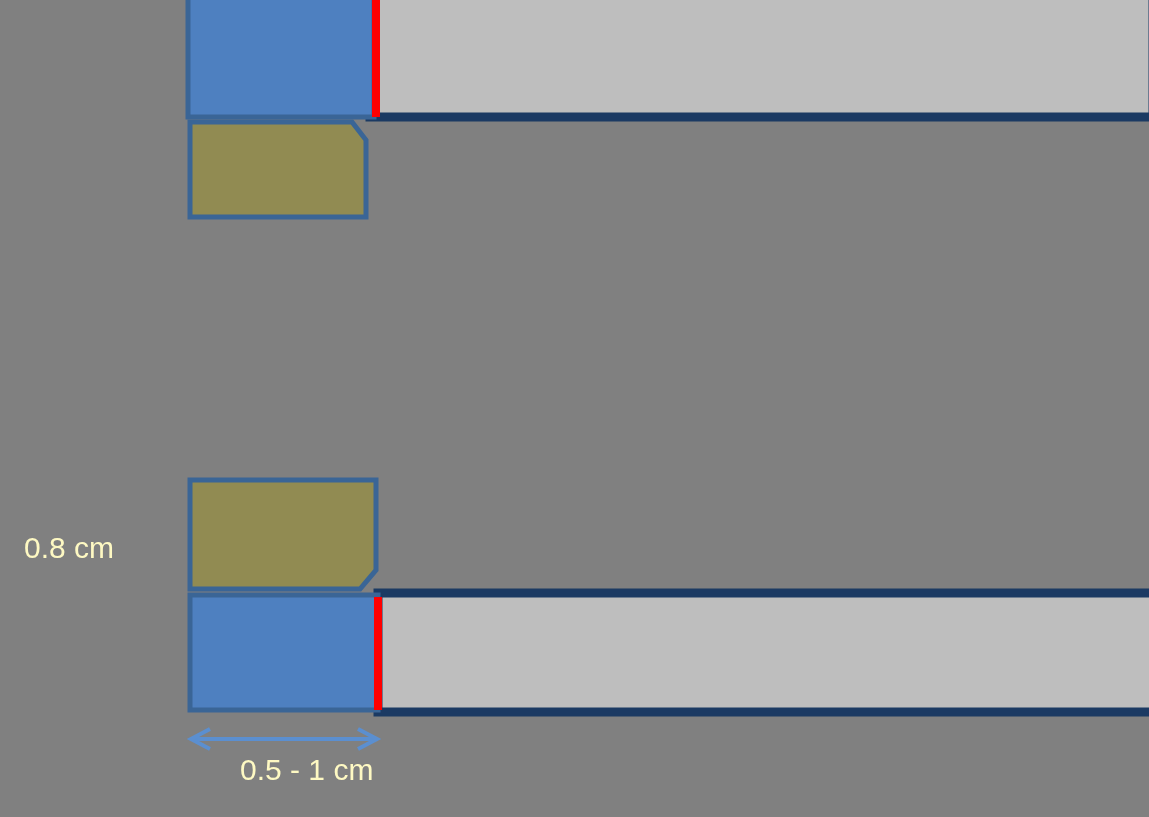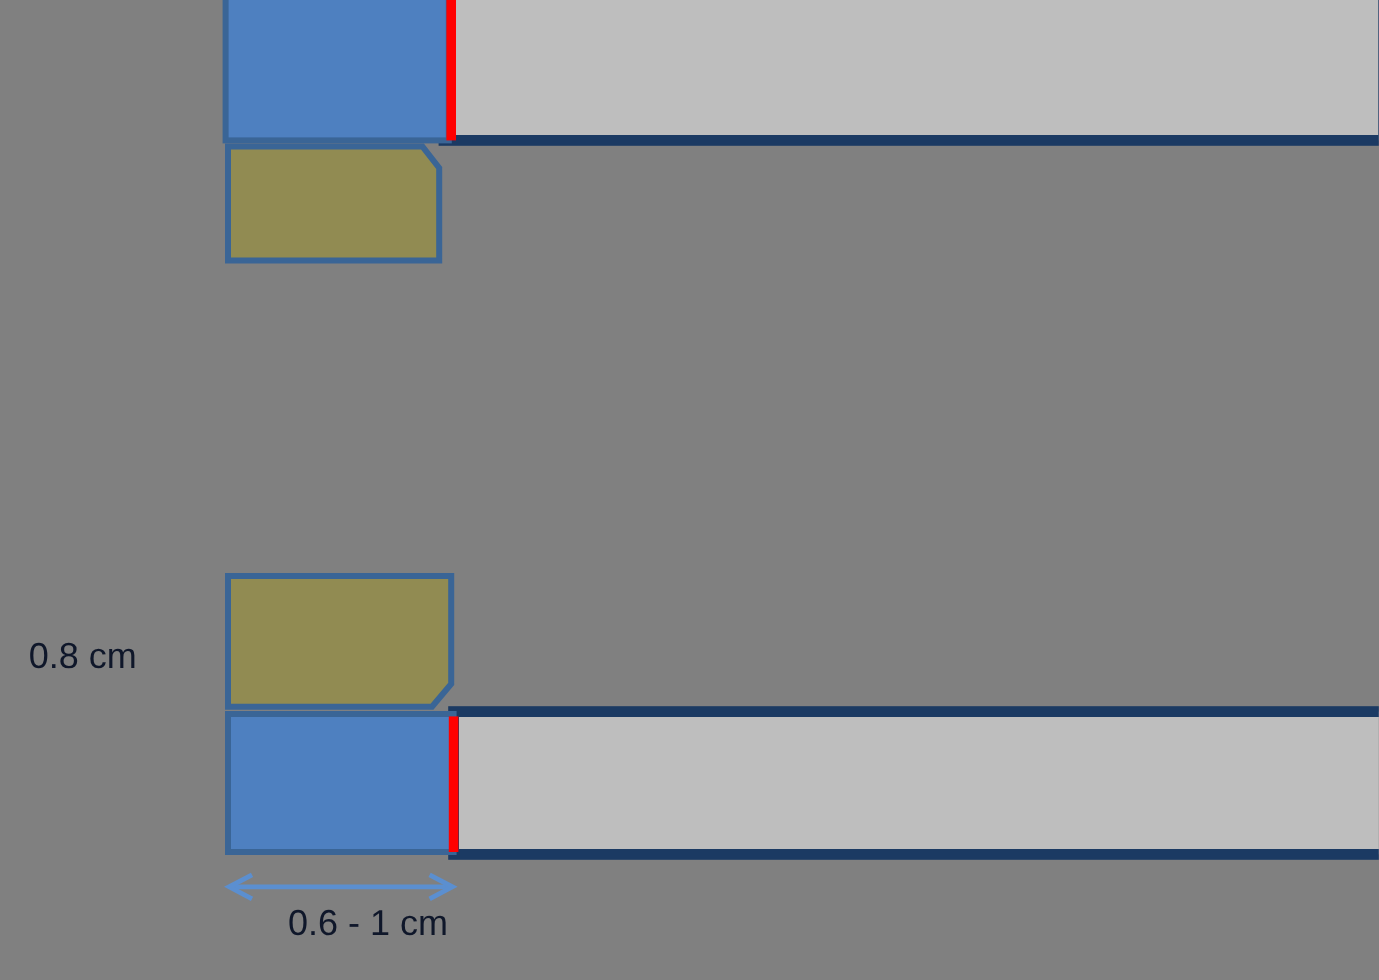--- a/index.html
+++ b/index.html
@@ -22,21 +22,21 @@
   }
   .svg-layer {
     position: absolute;
     left: 0;
     top: 0;
     width: 1149px;
     height: 817px;
   }
   .label {
     position: absolute;
-    color: #0f172a;
+    color: #fef9c3;
     font-size: 30px;
     line-height: 1;
     white-space: nowrap;
     font-family: "Liberation Sans", sans-serif;
   }
   #label-thickness {
     left: 24px;
     top: 533px;
   }
   #label-width {
@@ -76,15 +76,15 @@
     <g>
       <line x1="194" y1="739" x2="374" y2="739" stroke="#5b8fd0" stroke-width="4"></line>
       <polyline points="210,729 191,739 210,749" fill="none" stroke="#5b8fd0" stroke-width="4" stroke-linejoin="miter" stroke-linecap="butt"></polyline>
       <polyline points="358,729 377,739 358,749" fill="none" stroke="#5b8fd0" stroke-width="4" stroke-linejoin="miter" stroke-linecap="butt"></polyline>
     </g>
 
   </svg>
 
   <div class="label" id="label-thickness">0.8 cm</div>
 
-  <div class="label" id="label-width">0.6 - 1 cm</div>
+  <div class="label" id="label-width">0.5 - 1 cm</div>
 
 </div>
 
 </body></html>

